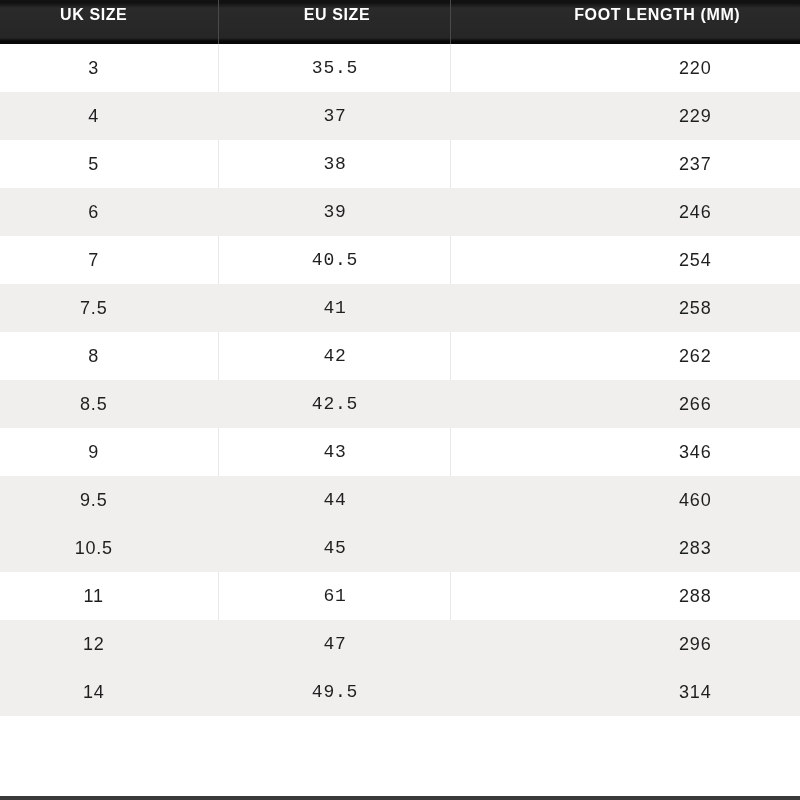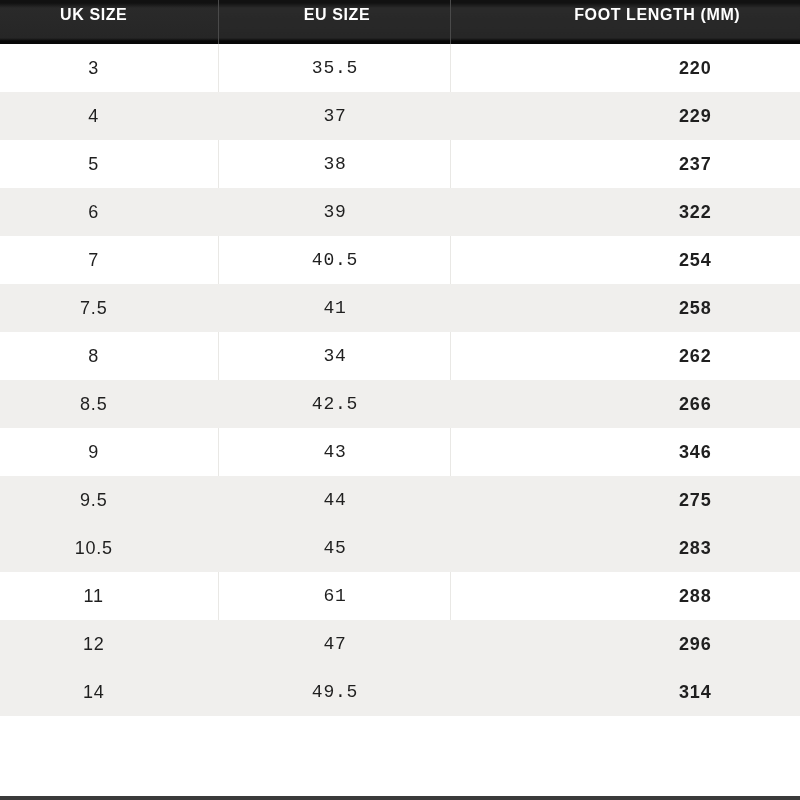--- a/index.html
+++ b/index.html
@@ -75,21 +75,21 @@
     font-size: 18px;
     letter-spacing: 0.8px;
     color: var(--body-text);
     text-align: center;
     vertical-align: middle;
     padding: 0;
   }
 
   tbody td.col0 { padding-right: 30px; }
   tbody td.col1 { padding-left: 2px; font-family: Liberation Mono, monospace; }
-  tbody td.col2 { padding-left: 140px; font-weight: bold; }
+  tbody td.col2 { padding-left: 140px; }
 
   tbody tr.white { background: var(--row-white); }
   tbody tr.gray  { background: var(--row-gray); }
 
   tbody tr.white td.col0,
   tbody tr.white td.col1 {
     border-right: 1px solid var(--divider);
   }
   tbody tr.gray td.col0,
   tbody tr.gray td.col1 {
@@ -134,51 +134,51 @@
           <td class="col2">229</td>
         </tr>
         <tr class="white">
           <td class="col0">5</td>
           <td class="col1">38</td>
           <td class="col2">237</td>
         </tr>
         <tr class="gray">
           <td class="col0">6</td>
           <td class="col1">39</td>
-          <td class="col2">322</td>
+          <td class="col2">246</td>
         </tr>
         <tr class="white">
           <td class="col0">7</td>
           <td class="col1">40.5</td>
           <td class="col2">254</td>
         </tr>
         <tr class="gray">
           <td class="col0">7.5</td>
           <td class="col1">41</td>
           <td class="col2">258</td>
         </tr>
         <tr class="white">
           <td class="col0">8</td>
-          <td class="col1">34</td>
+          <td class="col1">42</td>
           <td class="col2">262</td>
         </tr>
         <tr class="gray">
           <td class="col0">8.5</td>
           <td class="col1">42.5</td>
           <td class="col2">266</td>
         </tr>
         <tr class="white">
           <td class="col0">9</td>
           <td class="col1">43</td>
           <td class="col2">346</td>
         </tr>
         <tr class="gray">
           <td class="col0">9.5</td>
           <td class="col1">44</td>
-          <td class="col2">275</td>
+          <td class="col2">460</td>
         </tr>
         <tr class="gray">
           <td class="col0">10.5</td>
           <td class="col1">45</td>
           <td class="col2">283</td>
         </tr>
         <tr class="white">
           <td class="col0">11</td>
           <td class="col1">61</td>
           <td class="col2">288</td>

